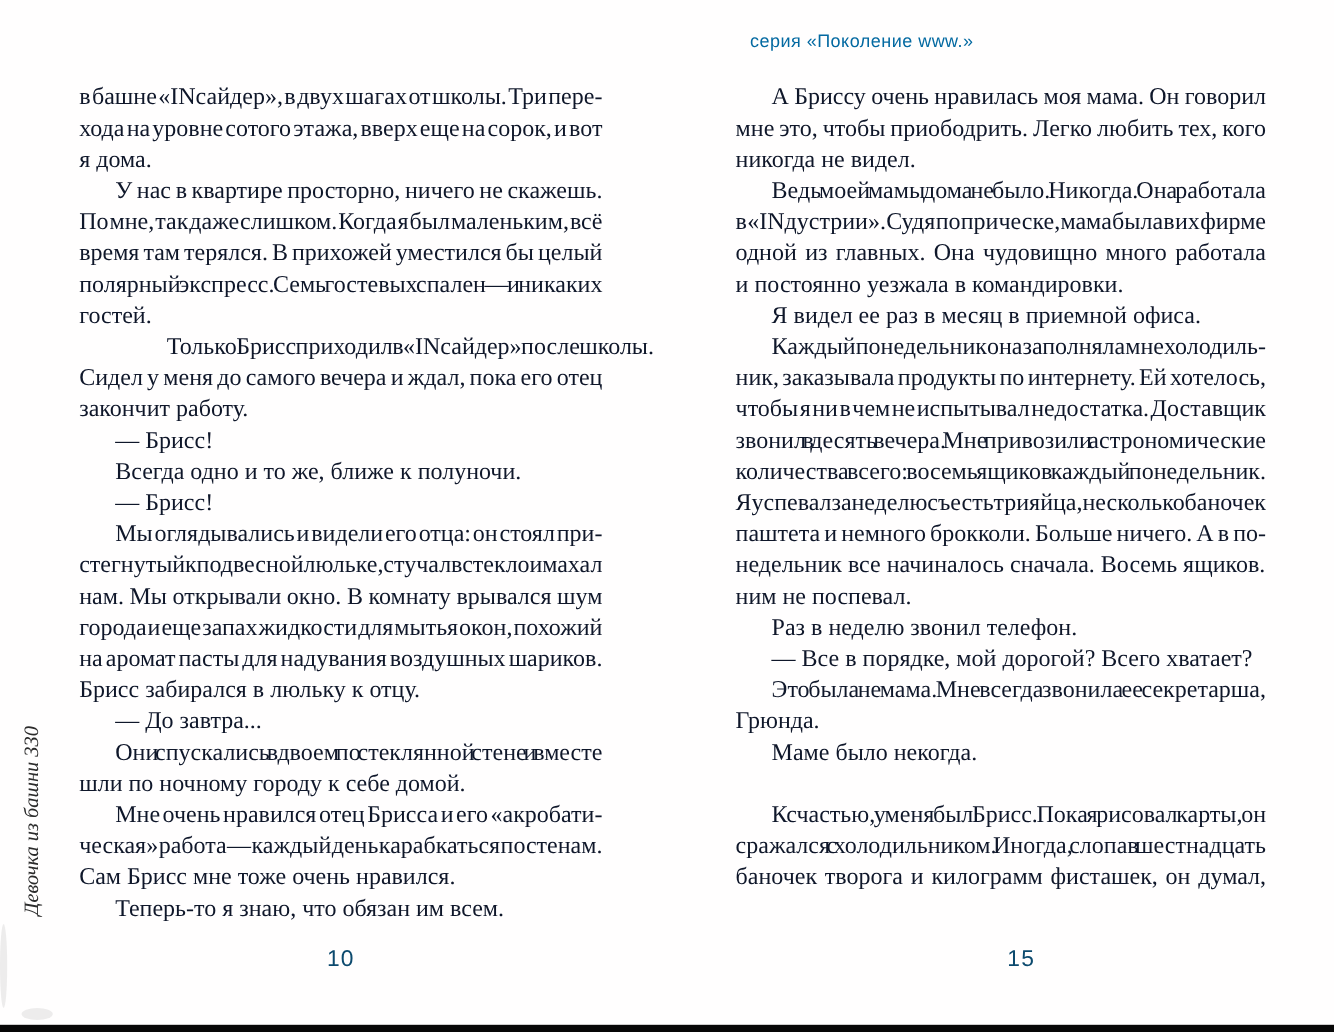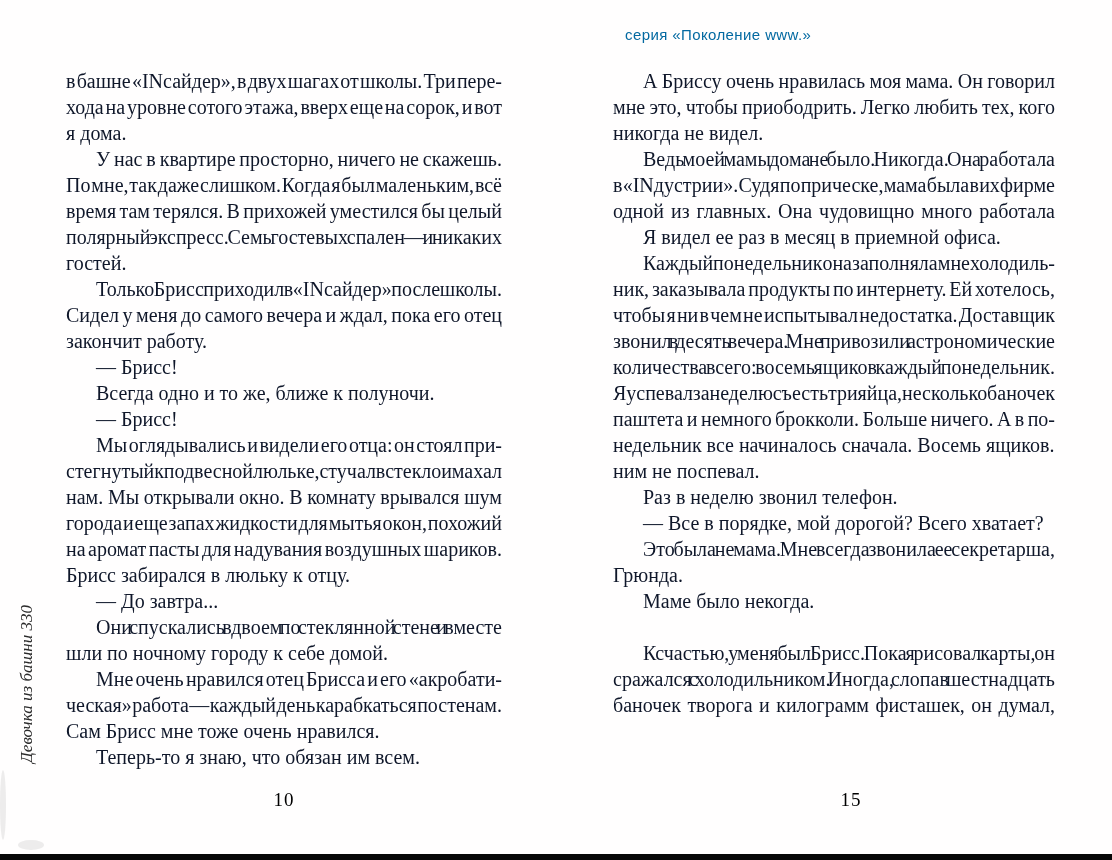--- a/index.html
+++ b/index.html
@@ -52,23 +52,23 @@
     font-size: 17px;
     color: #2b2b2b;
     white-space: nowrap;
   }
   
   .folio {
     position: absolute;
     top: 789px;
     width: 436px;
     text-align: center;
-    font-family: Liberation Serif, serif;
+    font-family: Liberation Sans, sans-serif;
     font-size: 19px;
-    color: #000000;
+    color: #0c4a6e;
     letter-spacing: 1px;
   }
   #folio-left  { left: 66px; }
   #folio-right { left: 633px; }
   
   #bottom-bar {
     position: absolute;
     left: 0; bottom: 0;
     width: 1112px; height: 6px;
     background: #070707;
@@ -94,21 +94,21 @@
 
   <div id="left-text" class="text-block">
       <div class="line just"><span style="word-spacing: -3.78646px;">в башне «INсайдер», в двух шагах от школы. Три пере-</span></div>
       <div class="line just"><span style="word-spacing: -3.17188px;">хода на уровне сотого этажа, вверх еще на сорок, и вот</span></div>
       <div class="line"><span>я дома.</span></div>
       <div class="line indent just"><span style="word-spacing: -1.12946px;">У нас в квартире просторно, ничего не скажешь.</span></div>
       <div class="line just"><span style="word-spacing: -4.16667px;">По мне, так даже слишком. Когда я был маленьким, всё</span></div>
       <div class="line just"><span style="word-spacing: -1.66518px;">время там терялся. В прихожей уместился бы целый</span></div>
       <div class="line just"><span style="word-spacing: -6.25893px;">полярный экспресс. Семь гостевых спален — и никаких</span></div>
       <div class="line"><span>гостей.</span></div>
-      <div class="line indent just"><span style="word-spacing: -5.4375px;">Только Брисс приходил в «INсайдер» после школы.</span></div>
+      <div class="line indent just"><span style="word-spacing: -5.4375px; margin-left: 43px;">Только Брисс приходил в «INсайдер» после школы.</span></div>
       <div class="line just"><span style="word-spacing: -1.49375px;">Сидел у меня до самого вечера и ждал, пока его отец</span></div>
       <div class="line"><span>закончит работу.</span></div>
       <div class="line indent"><span>— Брисс!</span></div>
       <div class="line indent"><span>Всегда одно и то же, ближе к полуночи.</span></div>
       <div class="line indent"><span>— Брисс!</span></div>
       <div class="line indent just"><span style="word-spacing: -3.47852px;">Мы оглядывались и видели его отца: он стоял при-</span></div>
       <div class="line just"><span style="word-spacing: -5.10742px;">стегнутый к подвесной люльке, стучал в стекло и махал</span></div>
       <div class="line just"><span style="word-spacing: -0.321429px;">нам. Мы открывали окно. В комнату врывался шум</span></div>
       <div class="line just"><span style="word-spacing: -4.17969px;">города и еще запах жидкости для мытья окон, похожий</span></div>
       <div class="line just"><span style="word-spacing: -2.46615px;">на аромат пасты для надувания воздушных шариков.</span></div>
@@ -122,20 +122,21 @@
       <div class="line indent"><span>Теперь-то я знаю, что обязан им всем.</span></div>
     </div>
 
   <div id="right-text" class="text-block">
       <div class="line indent just"><span style="word-spacing: -0.580357px;">А Бриссу очень нравилась моя мама. Он говорил</span></div>
       <div class="line just"><span style="word-spacing: -0.832589px;">мне это, чтобы приободрить. Легко любить тех, кого</span></div>
       <div class="line"><span>никогда не видел.</span></div>
       <div class="line indent just"><span style="word-spacing: -6.67578px;">Ведь моей мамы дома не было. Никогда. Она работала</span></div>
       <div class="line just"><span style="word-spacing: -4.75174px; text-align: center;">в «INдустрии». Судя по прическе, мама была в их фирме</span></div>
       <div class="line just"><span style="word-spacing: 1.96094px;">одной из главных. Она чудовищно много работала</span></div>
+      <div class="line"><span>и постоянно уезжала в командировки.</span></div>
       <div class="line indent"><span>Я видел ее раз в месяц в приемной офиса.</span></div>
       <div class="line indent just"><span style="word-spacing: -4.98438px;">Каждый понедельник она заполняла мне холодиль-</span></div>
       <div class="line just"><span style="word-spacing: -2.22135px;">ник, заказывала продукты по интернету. Ей хотелось,</span></div>
       <div class="line just"><span style="word-spacing: -3.73438px;">чтобы я ни в чем не испытывал недостатка. Доставщик</span></div>
       <div class="line just"><span style="word-spacing: -7.90625px;">звонил в десять вечера. Мне привозили астрономические</span></div>
       <div class="line just"><span style="word-spacing: -6.31562px;">количества всего: восемь ящиков каждый понедельник.</span></div>
       <div class="line just"><span style="word-spacing: -5.08398px;">Я успевал за неделю съесть три яйца, несколько баночек</span></div>
       <div class="line just"><span style="word-spacing: -1.58984px;">паштета и немного брокколи. Больше ничего. А в по-</span></div>
       <div class="line"><span>недельник все начиналось сначала. Восемь ящиков.</span></div>
       <div class="line"><span>ним не поспевал.</span></div>

